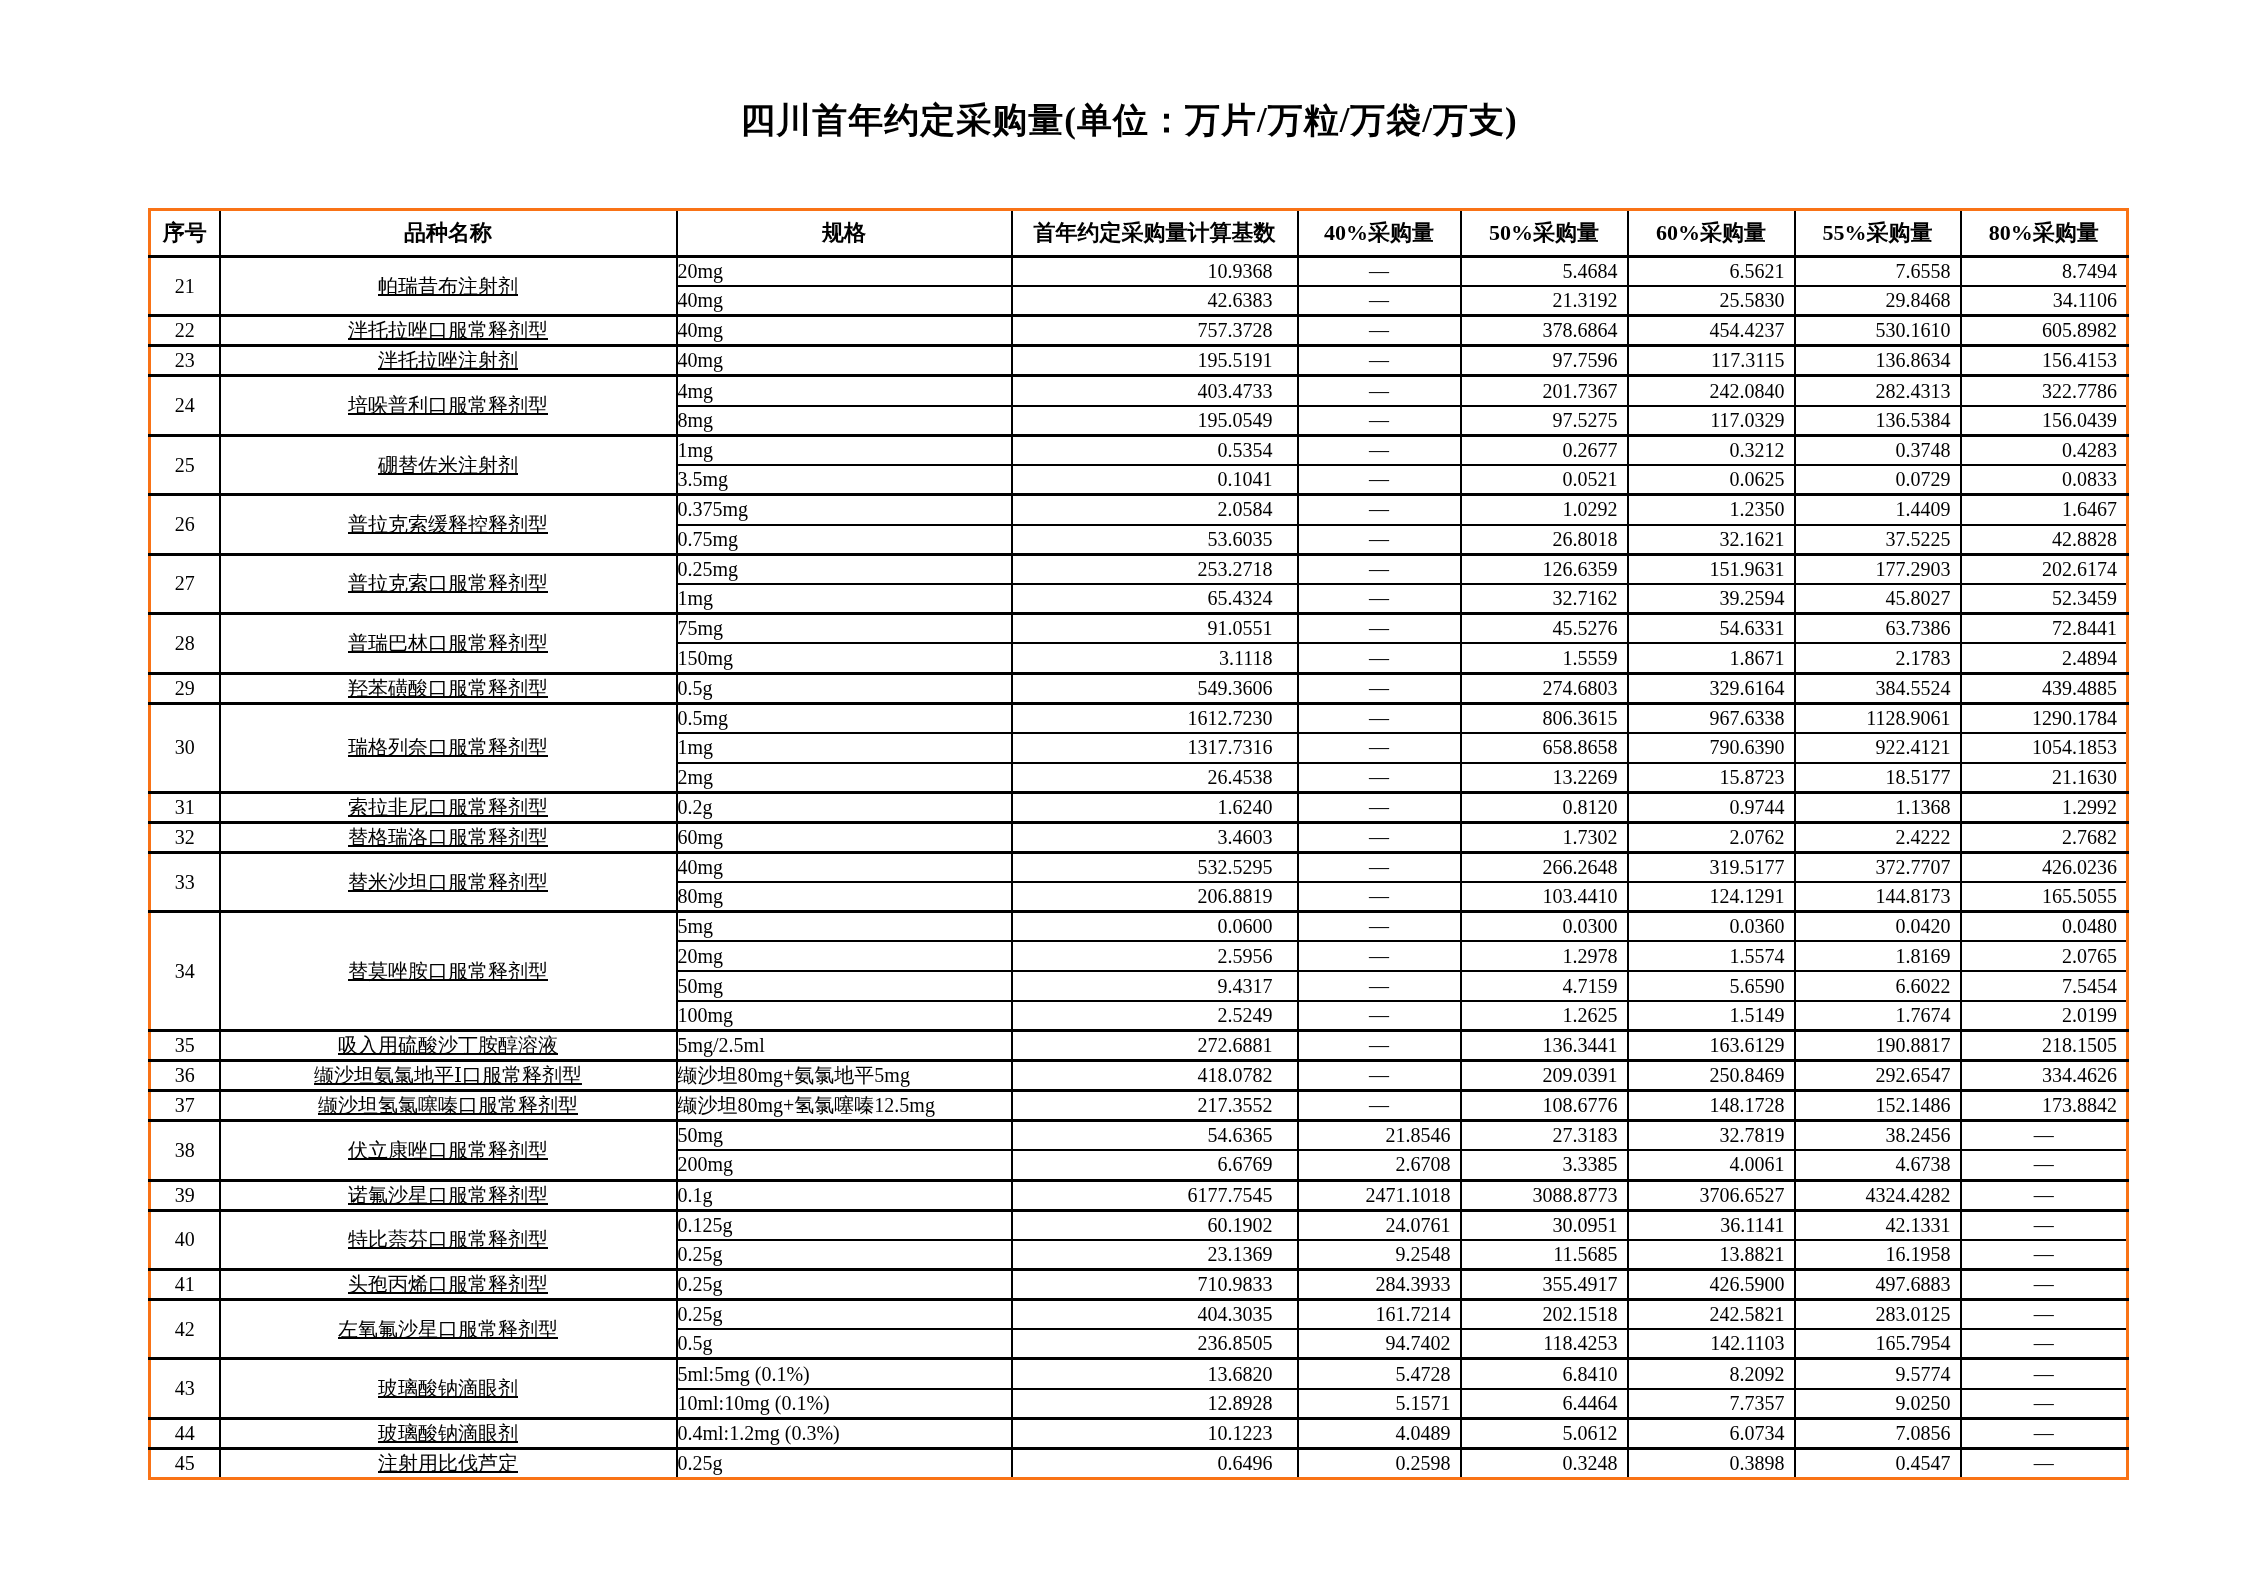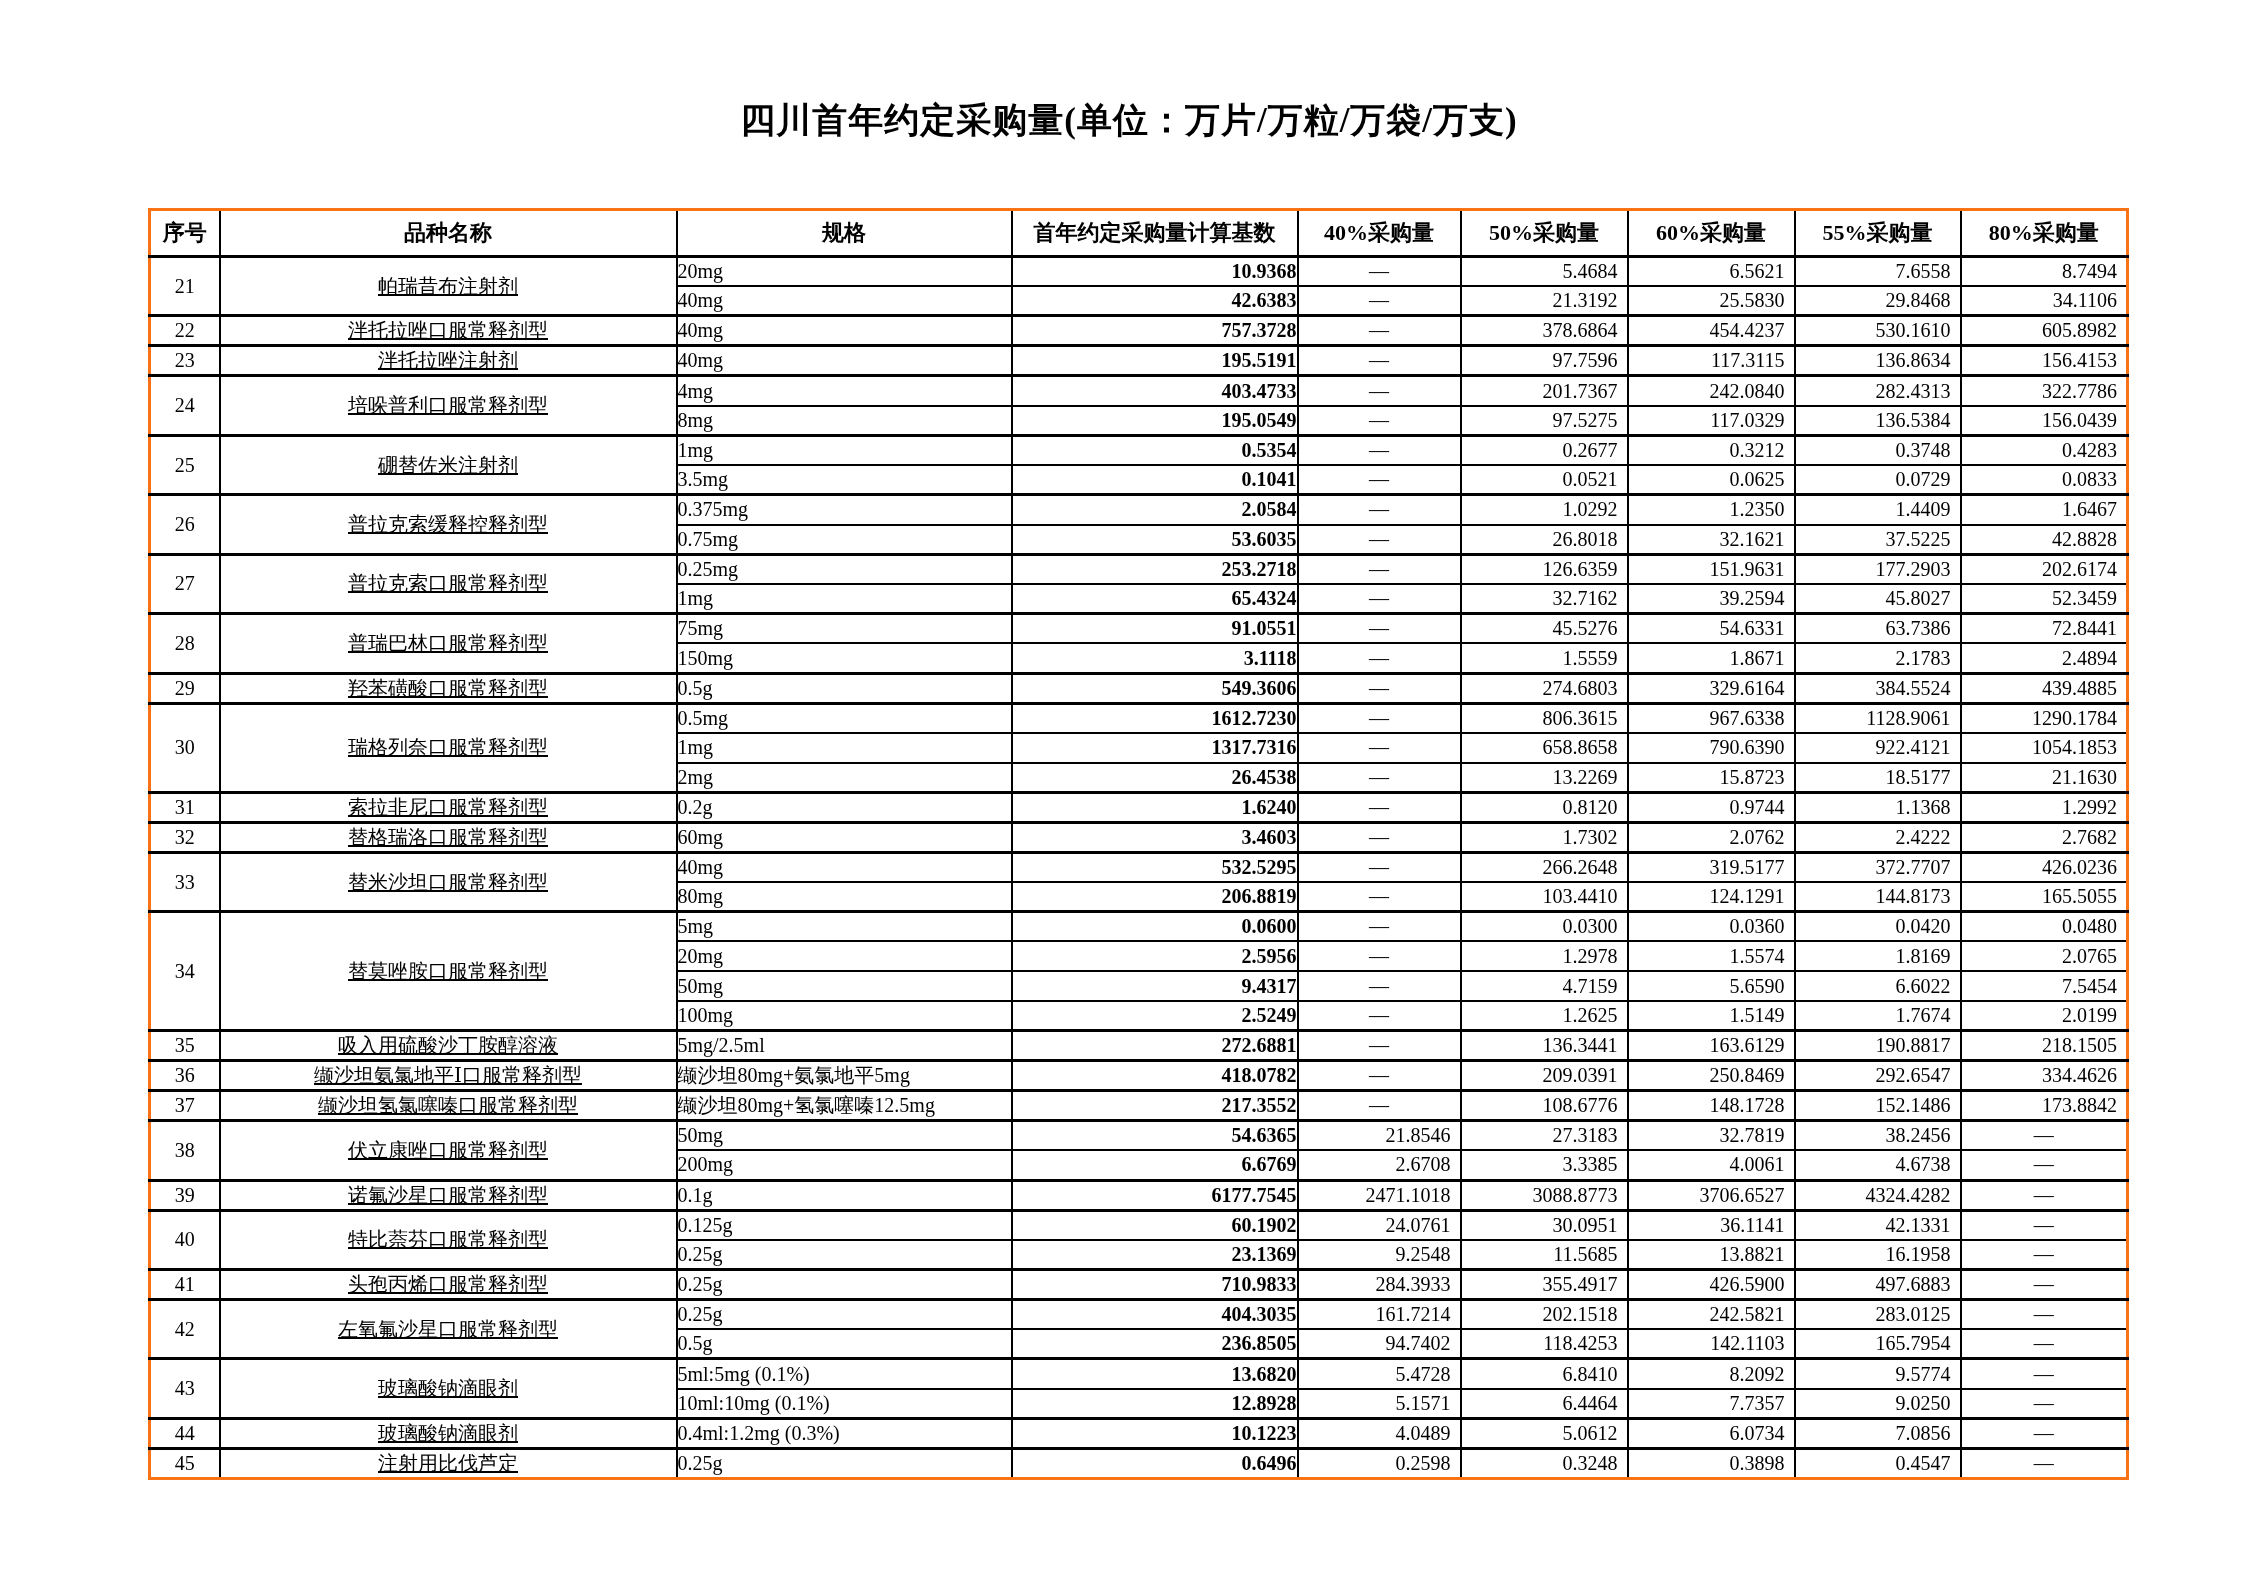--- a/index.html
+++ b/index.html
@@ -46,21 +46,21 @@
     font-weight:700;
     text-align:center;
     border-bottom:3px solid #000;
   }
   tbody tr{height:29.73px;}
   tbody td{font-size:20px;}
   td.no{text-align:center;}
   td.name{text-align:center;text-decoration:underline;}
   td.spec{text-align:left;}
   td.num{text-align:right;padding-right:9px;}
-  td.base{padding-right:0;font-weight:bold;}
+  td.base{padding-right:24px;}
   td.dash{text-align:center;padding-right:0;}
   tr.gs td{border-top-width:3px;}
 </style>
 </head>
 <body>
 
 <div class="page">
   <div class="title">四川首年约定采购量(单位：万片/万粒/万袋/万支)</div>
   <table class="tbl">
     <colgroup>

